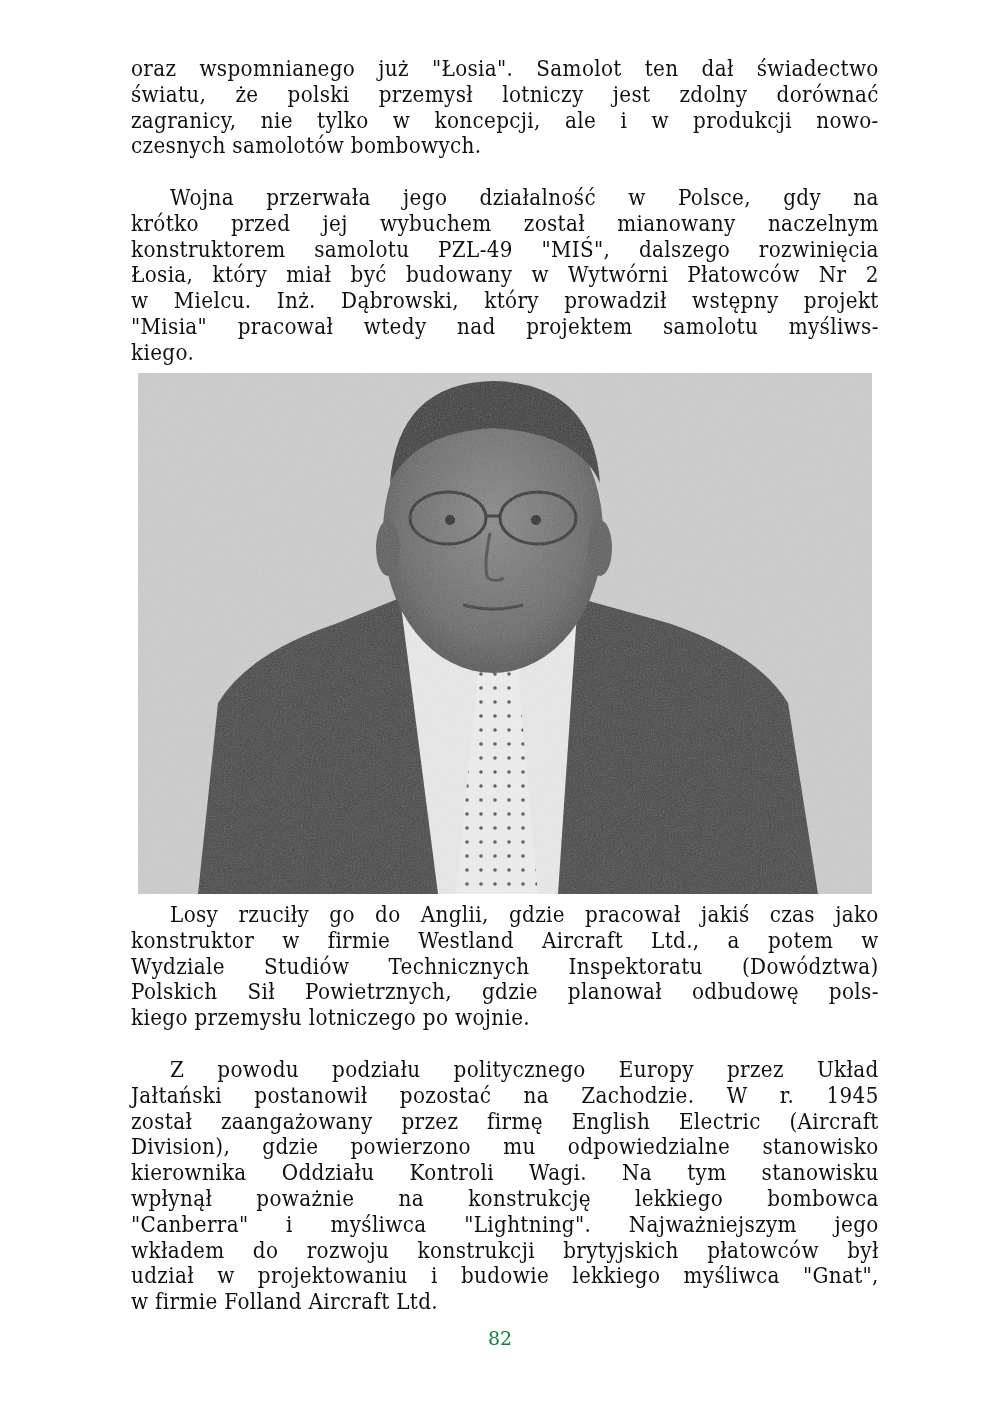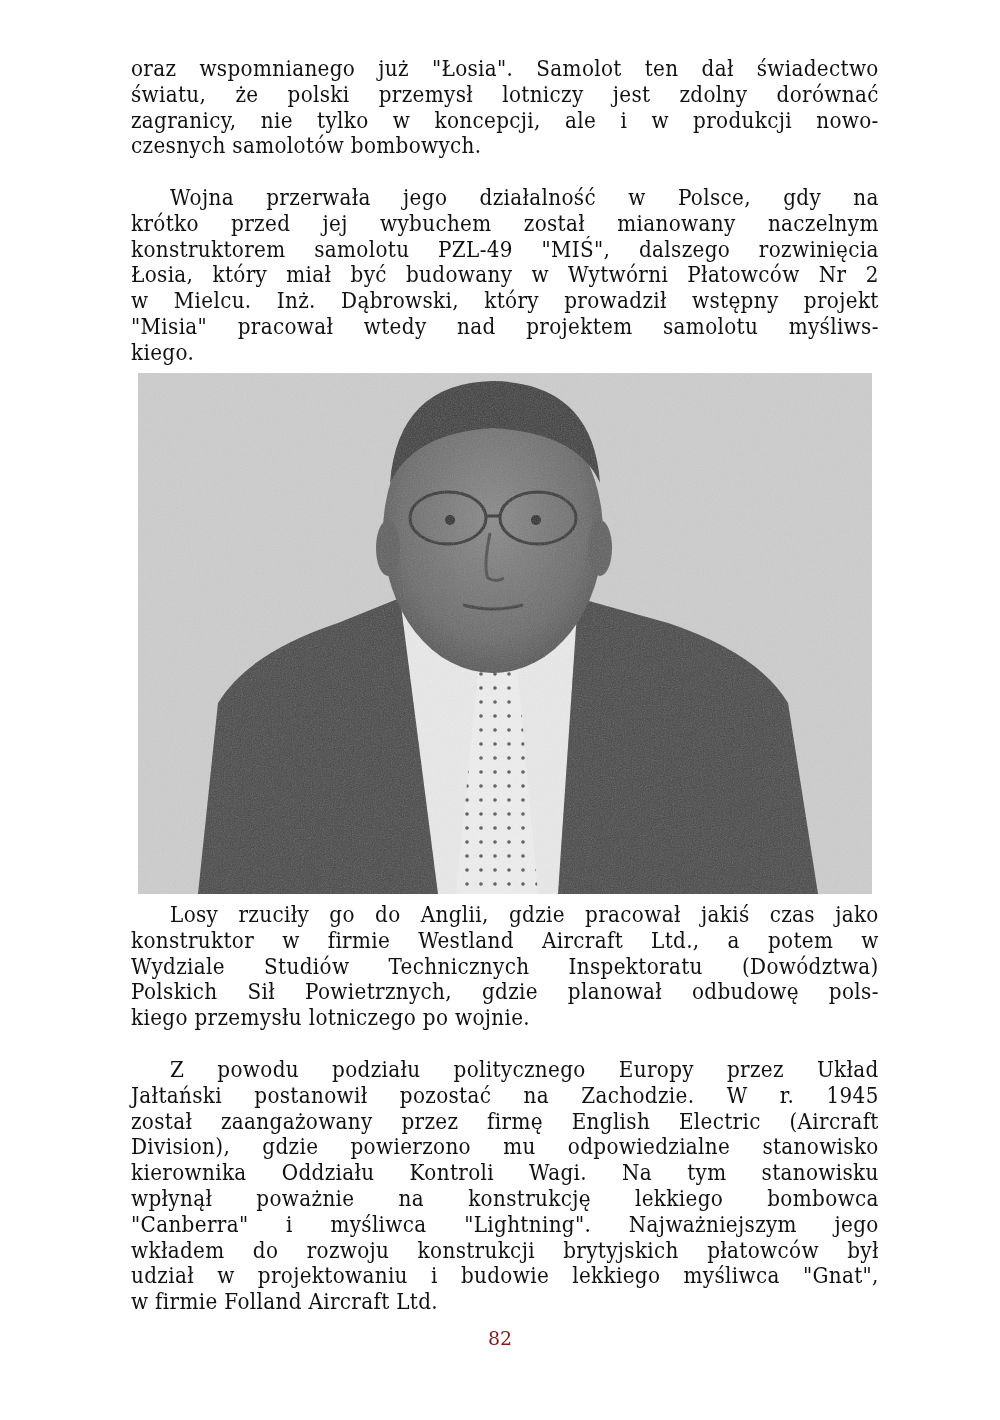--- a/index.html
+++ b/index.html
@@ -20,21 +20,21 @@
     #p2 { top: 185px; }
     #p3 { top: 902px; }
     #p4 { top: 1057px; }
     .photo {
       position: absolute; left: 138px; top: 373px; width: 734px; height: 521px;
       background: #cfcfcf; overflow: hidden;
     }
     .photo svg { display: block; width: 100%; height: 100%; }
     .page-number {
       position: absolute; top: 1327px; left: 0; width: 1000px; text-align: center;
-      font-family: "DejaVu Serif", serif; font-size: 19px; color: #7f1d1d;
+      font-family: "DejaVu Serif", serif; font-size: 19px; color: #15803d;
     }
   </style>
 </head>
 <body>
 
 <div class="page">
 
   <div class="text-block" id="p1">
     <span class="line">oraz wspomnianego już "Łosia". Samolot ten dał świadectwo</span>
     <span class="line">światu, że polski przemysł lotniczy jest zdolny dorównać</span>

